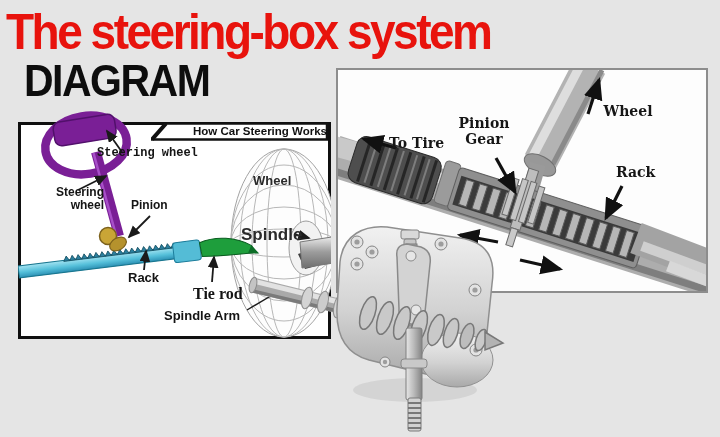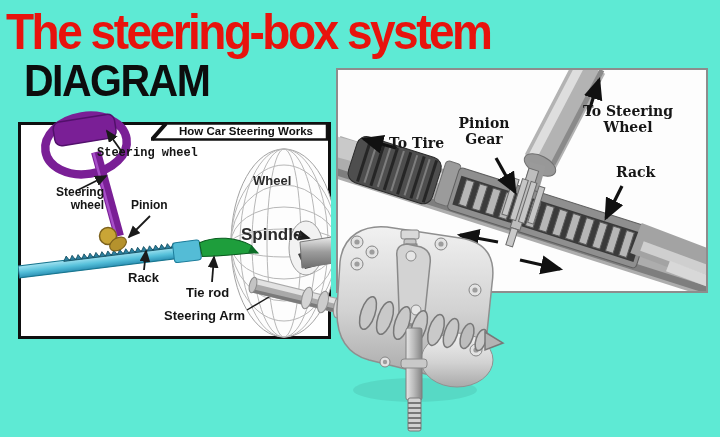--- a/index.html
+++ b/index.html
@@ -1,32 +1,32 @@
 <!DOCTYPE html>
 <html><head>
 <meta charset="utf-8">
 <style>
   html,body{margin:0;padding:0;background:#fff;}
-  .canvas{position:relative;width:720px;height:437px;background:#5eead4;overflow:hidden;
+  .canvas{position:relative;width:720px;height:437px;background:#e5e5e5;overflow:hidden;
           font-family:"Liberation Sans",sans-serif;}
   .title{position:absolute;left:6px;top:2px;margin:0;font-size:46px;font-weight:900;
          color:#e8130d;letter-spacing:-2.5px;transform:scaleY(1.10);transform-origin:top left;
          white-space:nowrap;z-index:6;}
   .subtitle{position:absolute;left:24px;top:56px;margin:0;font-size:41px;font-weight:900;
             color:#0d0d0d;letter-spacing:-1.5px;transform:scaleY(1.08);transform-origin:top left;
             white-space:nowrap;z-index:6;}
   .left-panel{position:absolute;left:18px;top:122px;width:313px;height:217px;
               border:3px solid #0f0f0f;box-sizing:border-box;background:#ffffff;z-index:1;}
   .right-panel{position:absolute;left:336px;top:68px;width:372px;height:225px;
                border:2px solid #8d8d8d;box-sizing:border-box;background:#fdfdfd;
                overflow:hidden;z-index:1;}
   .left-art{position:absolute;left:18px;top:98px;z-index:2;}
   .gearbox-art{position:absolute;left:235px;top:212px;z-index:4;}
   .banner{position:absolute;left:151px;top:122px;width:178px;height:19px;z-index:3;}
-  .banner .banner-text{position:absolute;left:14px;top:0;right:2px;bottom:0;text-align:center;
+  .banner .banner-text{position:absolute;left:14px;top:0;right:2px;bottom:0;text-align:right;
                        font-size:11.5px;font-weight:bold;color:#111;line-height:19px;white-space:nowrap;}
   .lbl{position:absolute;font-weight:bold;color:#141414;z-index:5;white-space:nowrap;}
   .lbl-sans{font-size:12px;line-height:1.05;}
   .lbl-serif{font-family:"DejaVu Serif",serif;font-size:14px;line-height:1.12;color:#161616;}
   .center{text-align:center;}
 </style>
 </head>
 <body>
 
 <div class="canvas">
@@ -115,22 +115,22 @@
 
   <div class="lbl lbl-sans" style="left:97px;top:147px;font-family:Liberation Mono, monospace;">Steering wheel</div>
   <div class="lbl lbl-sans center" style="left:38px;top:186px;width:66px;text-align:right;">
     <div>Steering</div>
     <div>wheel</div>
   </div>
   <div class="lbl lbl-sans" style="left:131px;top:199px;">Pinion</div>
   <div class="lbl lbl-sans" style="left:253px;top:174px;font-size:13px;color:#2a2a2a;">Wheel</div>
   <div class="lbl lbl-sans" style="left:241px;top:226px;font-size:17px;color:#2a2a2a;">Spindle</div>
   <div class="lbl lbl-sans" style="left:128px;top:271px;font-size:13px;">Rack</div>
-  <div class="lbl lbl-sans" style="left:186px;top:286px;font-size:13px;">Tie rod</div>
-  <div class="lbl lbl-sans" style="left:164px;top:309px;font-size:13px;">Steering Arm</div>
+  <div class="lbl lbl-sans" style="left:193px;top:286px;font-size:16px;font-family:Liberation Serif, serif;">Tie rod</div>
+  <div class="lbl lbl-sans" style="left:164px;top:309px;font-size:13px;">Spindle Arm</div>
 
   <section class="right-panel">
     <svg width="368" height="221" viewBox="0 0 368 221">
       <defs>
         <marker id="ahR" markerWidth="8" markerHeight="7" refX="6" refY="3" orient="auto">
           <path d="M0,0 L7,3 L0,6 Z" fill="#111111"></path>
         </marker>
       </defs>
 
       <g>
@@ -217,21 +217,20 @@
       </g>
     </svg>
   </section>
 
   <div class="lbl lbl-serif" style="left:389px;top:136px;">To Tire</div>
   <div class="lbl lbl-serif center" style="left:452px;top:116px;width:64px;">
     <div>Pinion</div>
     <div>Gear</div>
   </div>
   <div class="lbl lbl-serif center" style="left:578px;top:104px;width:100px;">
-    <div>To Steering</div>
     <div>Wheel</div>
   </div>
   <div class="lbl lbl-serif" style="left:616px;top:165px;">Rack</div>
 
   <svg class="gearbox-art" width="280" height="225" viewBox="0 0 280 225">
     <defs>
       <linearGradient id="houseGrad" x1="0" y1="0" x2="0" y2="1">
         <stop offset="0" stop-color="#f1f1f1"></stop>
           <stop offset="0.55" stop-color="#d2d2d2"></stop>
           <stop offset="1" stop-color="#a9a9a9"></stop>

